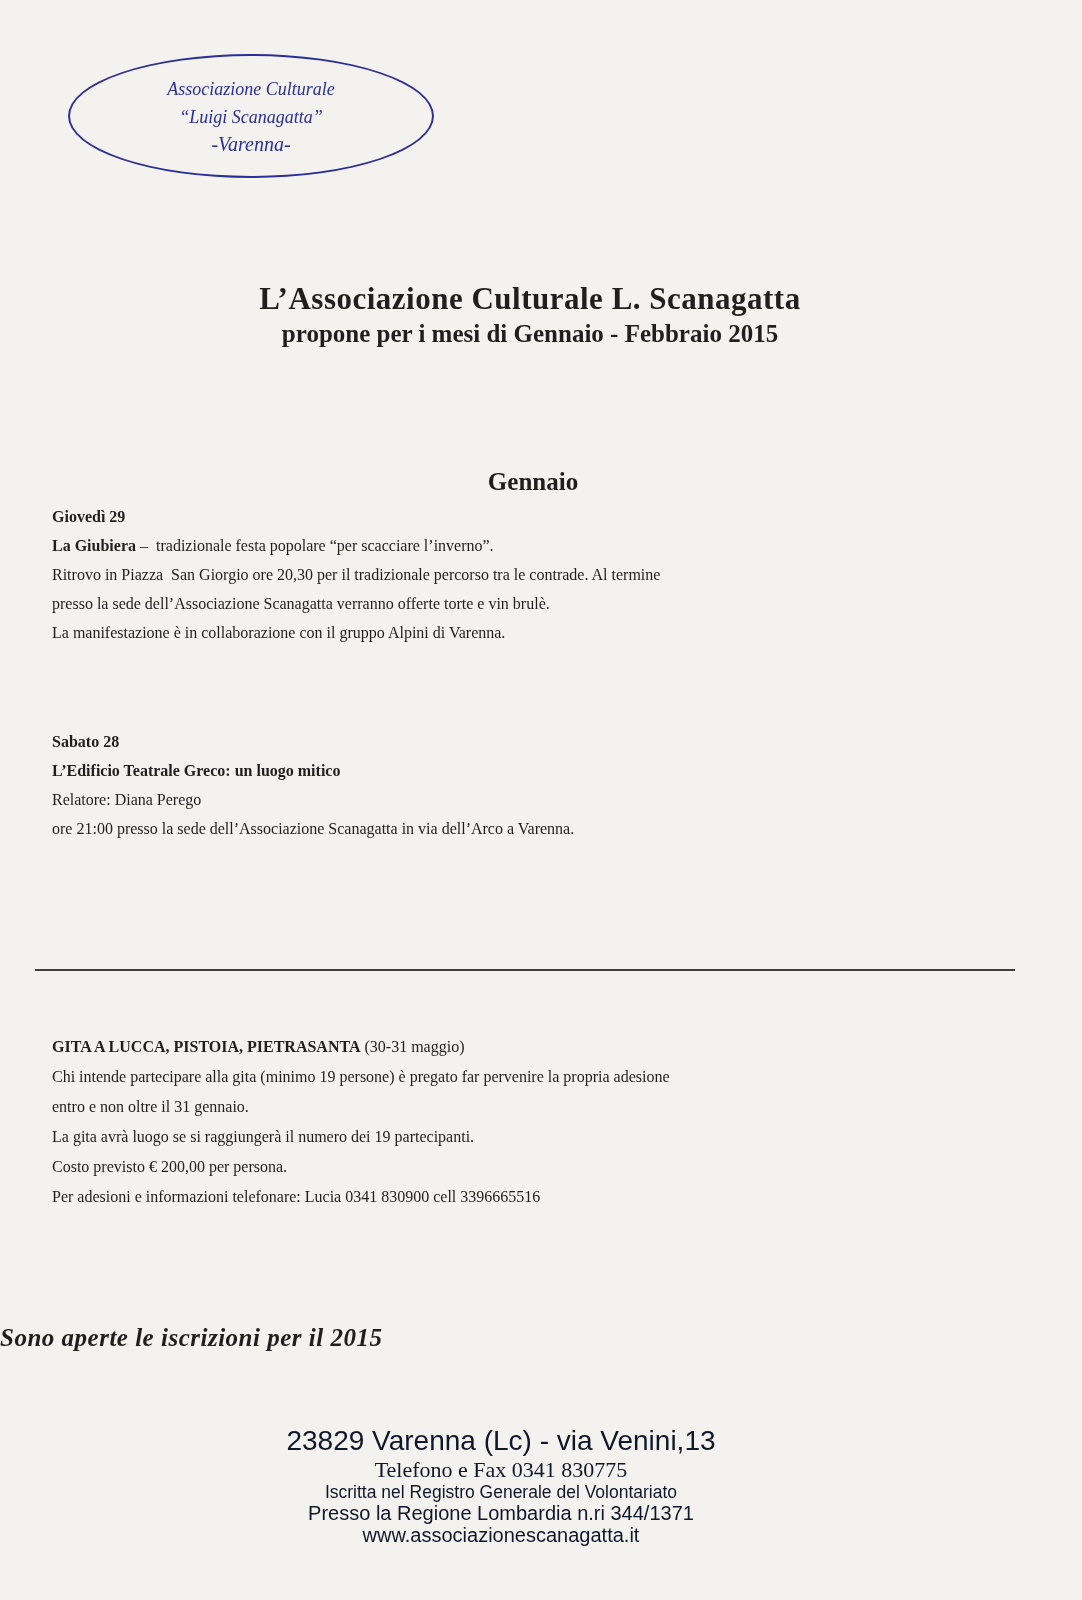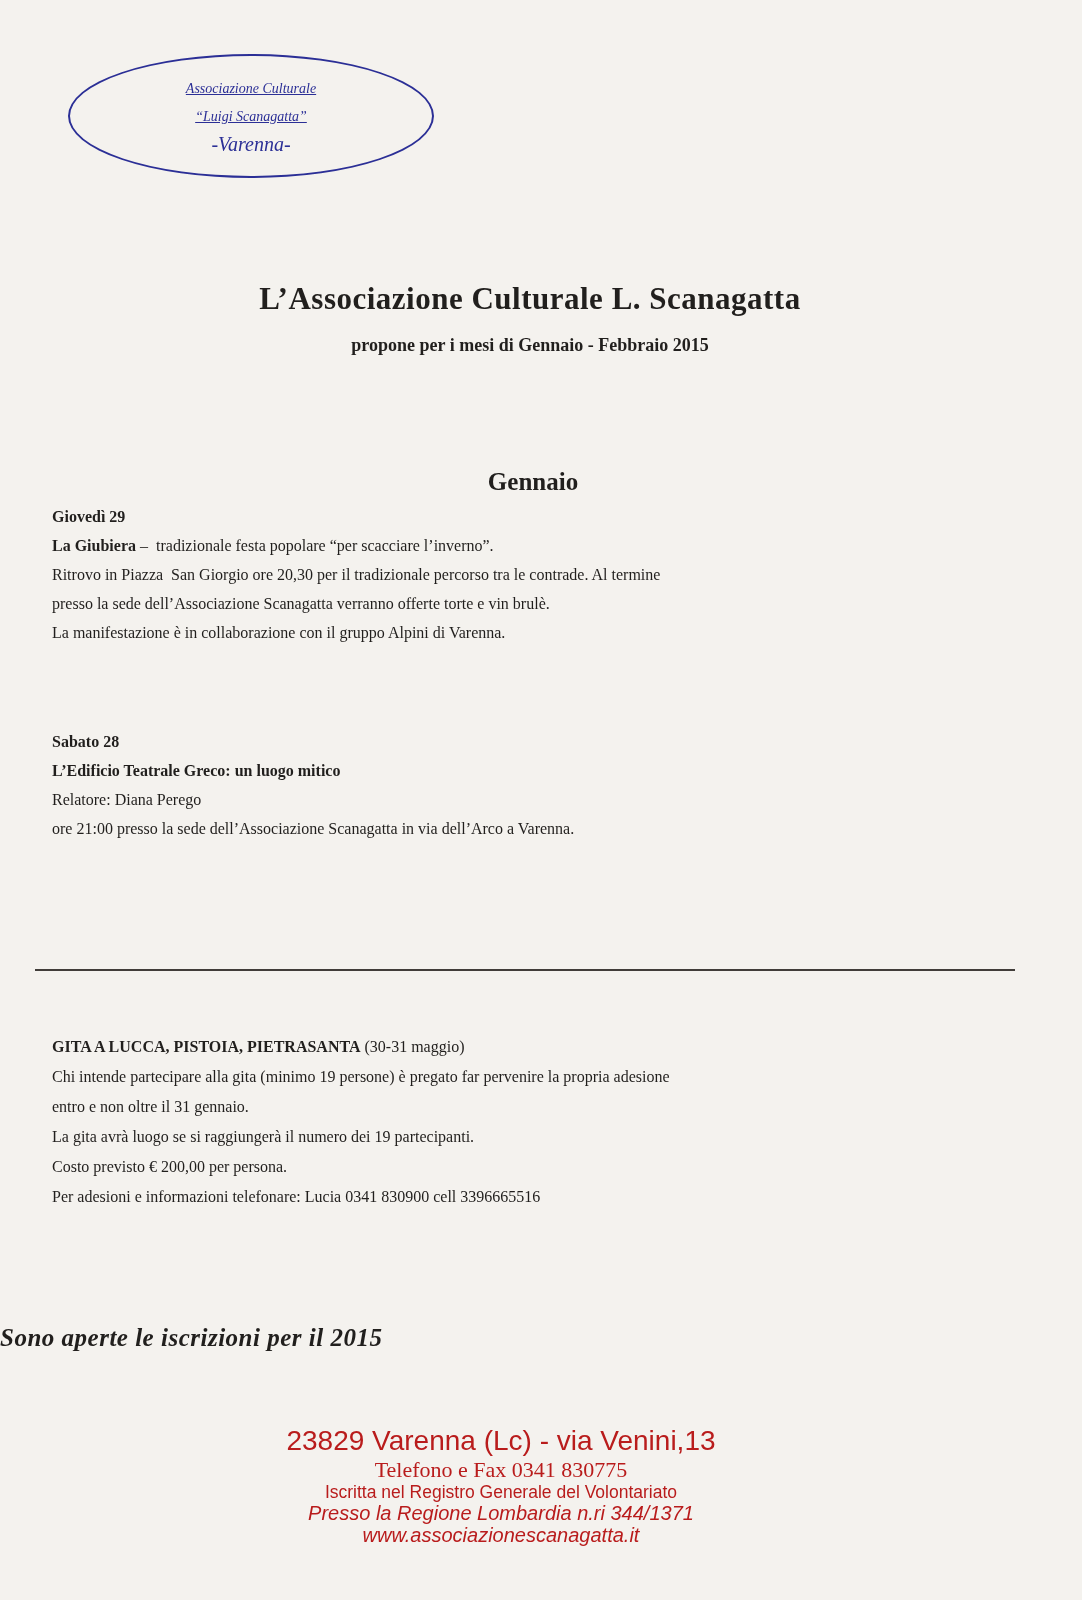--- a/index.html
+++ b/index.html
@@ -21,35 +21,35 @@
     position: absolute; left: 68px; top: 54px;
     width: 362px; height: 120px;
     border: 2px solid #2b2f96;
     border-radius: 50%;
     display: flex; flex-direction: column;
     align-items: center; justify-content: center;
     color: #2b2f96;
     font-style: italic;
     text-align: center;
   }
-  .logo .l1, .logo .l2 { font-size: 14px; line-height: 28px; text-decoration: underline; }
+  .logo .l1, .logo .l2 { font-size: 18px; line-height: 28px; }
   .logo .l3 { font-size: 20px; line-height: 26px; }
 
   
   .doc-header {
     position: absolute; top: 281px; left: 0; width: 1060px;
     text-align: center;
   }
   .doc-header .title {
     font-size: 31px; font-weight: bold; line-height: 36px;
     letter-spacing: 0.5px;
   }
   .doc-header .subtitle {
-    font-size: 18px; font-weight: bold; line-height: 30px;
-    margin-top: 13px;
+    font-size: 25px; font-weight: bold; line-height: 30px;
+    margin-top: 2px;
   }
 
   
   .section { position: absolute; left: 52px; width: 962px; }
   .sec-gennaio { top: 466px; }
   .sec-febbraio { top: 727px; }
   .section .heading {
     text-align: center; font-size: 25px; font-weight: bold;
     line-height: 32px; margin-bottom: 4px;
   }
@@ -73,37 +73,36 @@
   .notice {
     position: absolute; top: 1324px; left: 0; width: 1082px;
     text-align: left;
     font-size: 25px; font-weight: bold; font-style: italic;
     letter-spacing: 0.5px;
   }
 
   
   .footer {
     position: absolute; top: 1424px; left: 0; width: 1002px;
-    text-align: center; color: #b91c1c;
+    text-align: center; color: #0f172a;
   }
   .f-address {
     font-family: "Liberation Sans", sans-serif;
     font-size: 28px; line-height: 33px;
   }
   .f-phone {
     font-family: Liberation Serif, serif;
     font-size: 22px; line-height: 25px;
   }
   .f-registry {
     font-family: "Liberation Sans", sans-serif;
     font-size: 17.5px; line-height: 21px;
   }
   .f-region, .f-email, .f-web {
     font-family: "Liberation Sans", sans-serif;
-    font-style: italic;
     font-size: 20px; line-height: 21.5px;
   }
 </style>
 </head>
 <body>
 
 <div class="page">
 
   <div class="logo">
     <div class="l1">Associazione Culturale</div>

